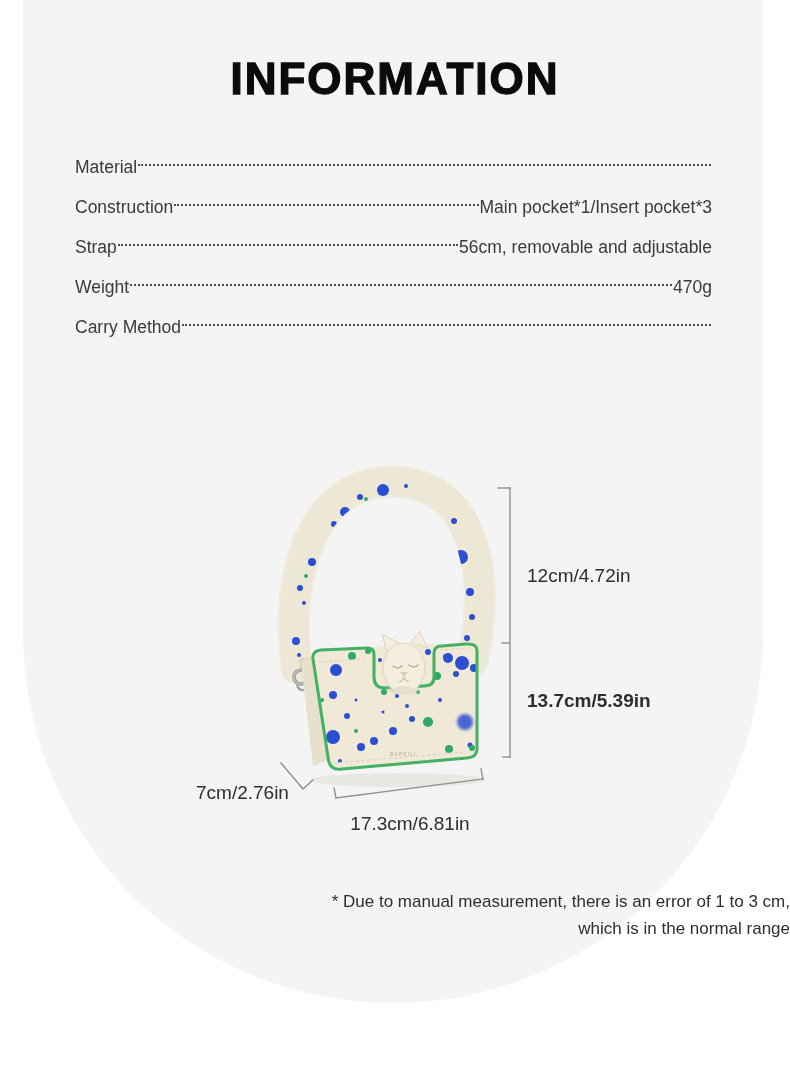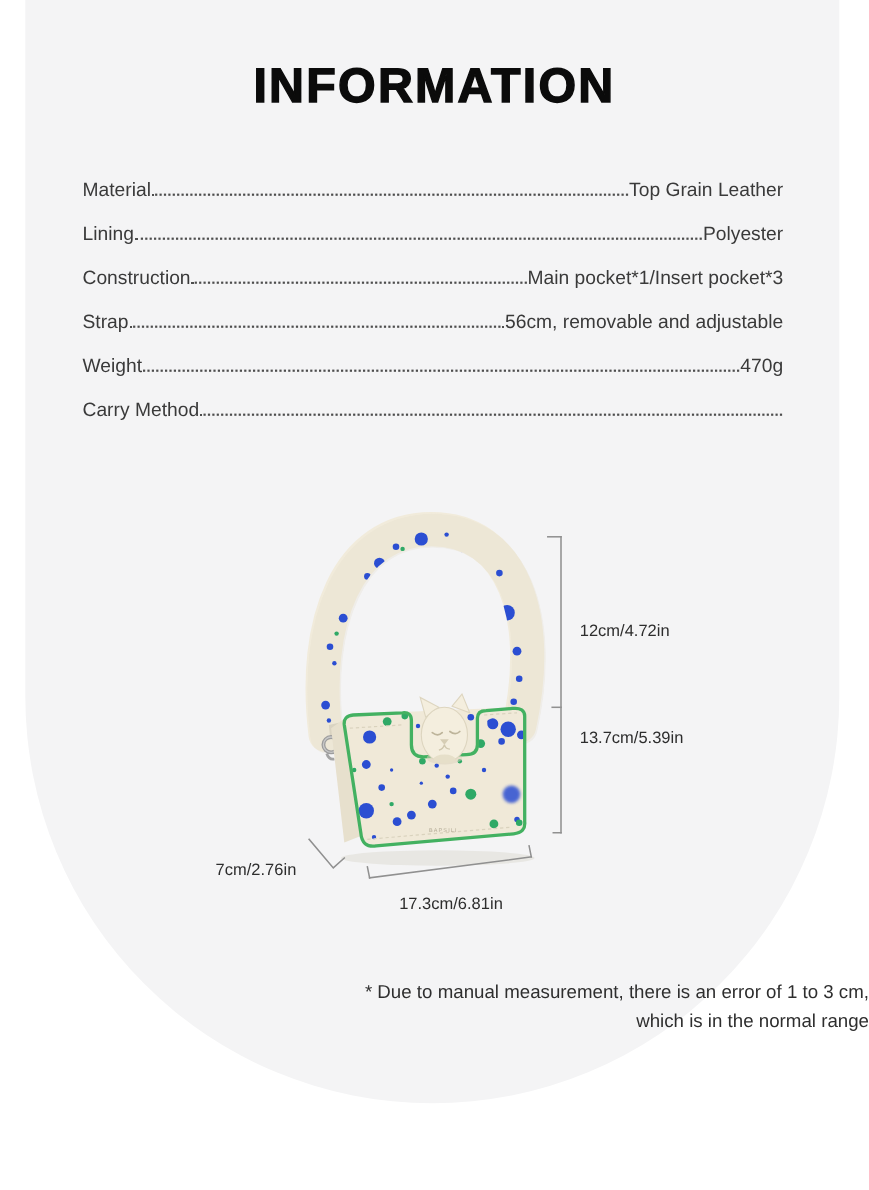--- a/index.html
+++ b/index.html
@@ -10,50 +10,44 @@
   .bg-circle{
     position:absolute;left:23px;top:0;width:740px;height:1003px;
     background:#f4f4f5;border-radius:0 0 370px 370px;
   }
   .title{
     position:absolute;left:0;top:54px;width:100%;margin:0;text-align:center;
     font-size:44px;font-weight:900;letter-spacing:2px;color:#0b0b0b;
     -webkit-text-stroke:1.3px #0b0b0b;
   }
   .specs{position:absolute;left:75px;top:151px;width:637px;}
-  .spec-row{display:flex;align-items:flex-end;height:40px;font-size:17.5px;color:#3a3a3a;}
+  .spec-row{display:flex;align-items:center;height:40px;font-size:17.5px;color:#3a3a3a;}
   .spec-row .slabel,.spec-row .svalue{line-height:1.2;padding-bottom:8px;white-space:nowrap;}
   .leader{flex:1;border-bottom:2px dotted #4d4d4d;margin:0 1px 13px 1px;min-width:20px;}
   .figure-svg{position:absolute;left:180px;top:455px;width:480px;height:400px;}
-  .dim{position:absolute;font-size:15px;color:#2d2d2d;white-space:nowrap;}
+  .dim{position:absolute;font-size:19px;color:#2d2d2d;white-space:nowrap;}
   .dim-handle{left:527px;top:565px;}
-  .dim-height{left:527px;top:662px;}
+  .dim-height{left:527px;top:690px;font-weight:bold;}
   .dim-depth{left:196px;top:782px;}
   .dim-width{left:330px;top:813px;width:160px;text-align:center;}
   .footnote{position:absolute;left:0;top:888px;width:100%;text-align:right;
     font-size:17px;line-height:27px;color:#2e2e2e;}
 </style>
 </head>
 <body>
 
 <div class="canvas">
   <div class="bg-circle"></div>
 
   <h1 class="title">INFORMATION</h1>
 
   <div class="specs">
     <div class="spec-row">
       <span class="slabel">Material</span>
       <span class="leader"></span>
-      <span class="svalue">Top Grain Leather</span>
-    </div>
-    <div class="spec-row">
-      <span class="slabel">Lining</span>
-      <span class="leader"></span>
-      <span class="svalue">Polyester</span>
     </div>
     <div class="spec-row">
       <span class="slabel">Construction</span>
       <span class="leader"></span>
       <span class="svalue">Main pocket*1/Insert pocket*3</span>
     </div>
     <div class="spec-row">
       <span class="slabel">Strap</span>
       <span class="leader"></span>
       <span class="svalue">56cm, removable and adjustable</span>

